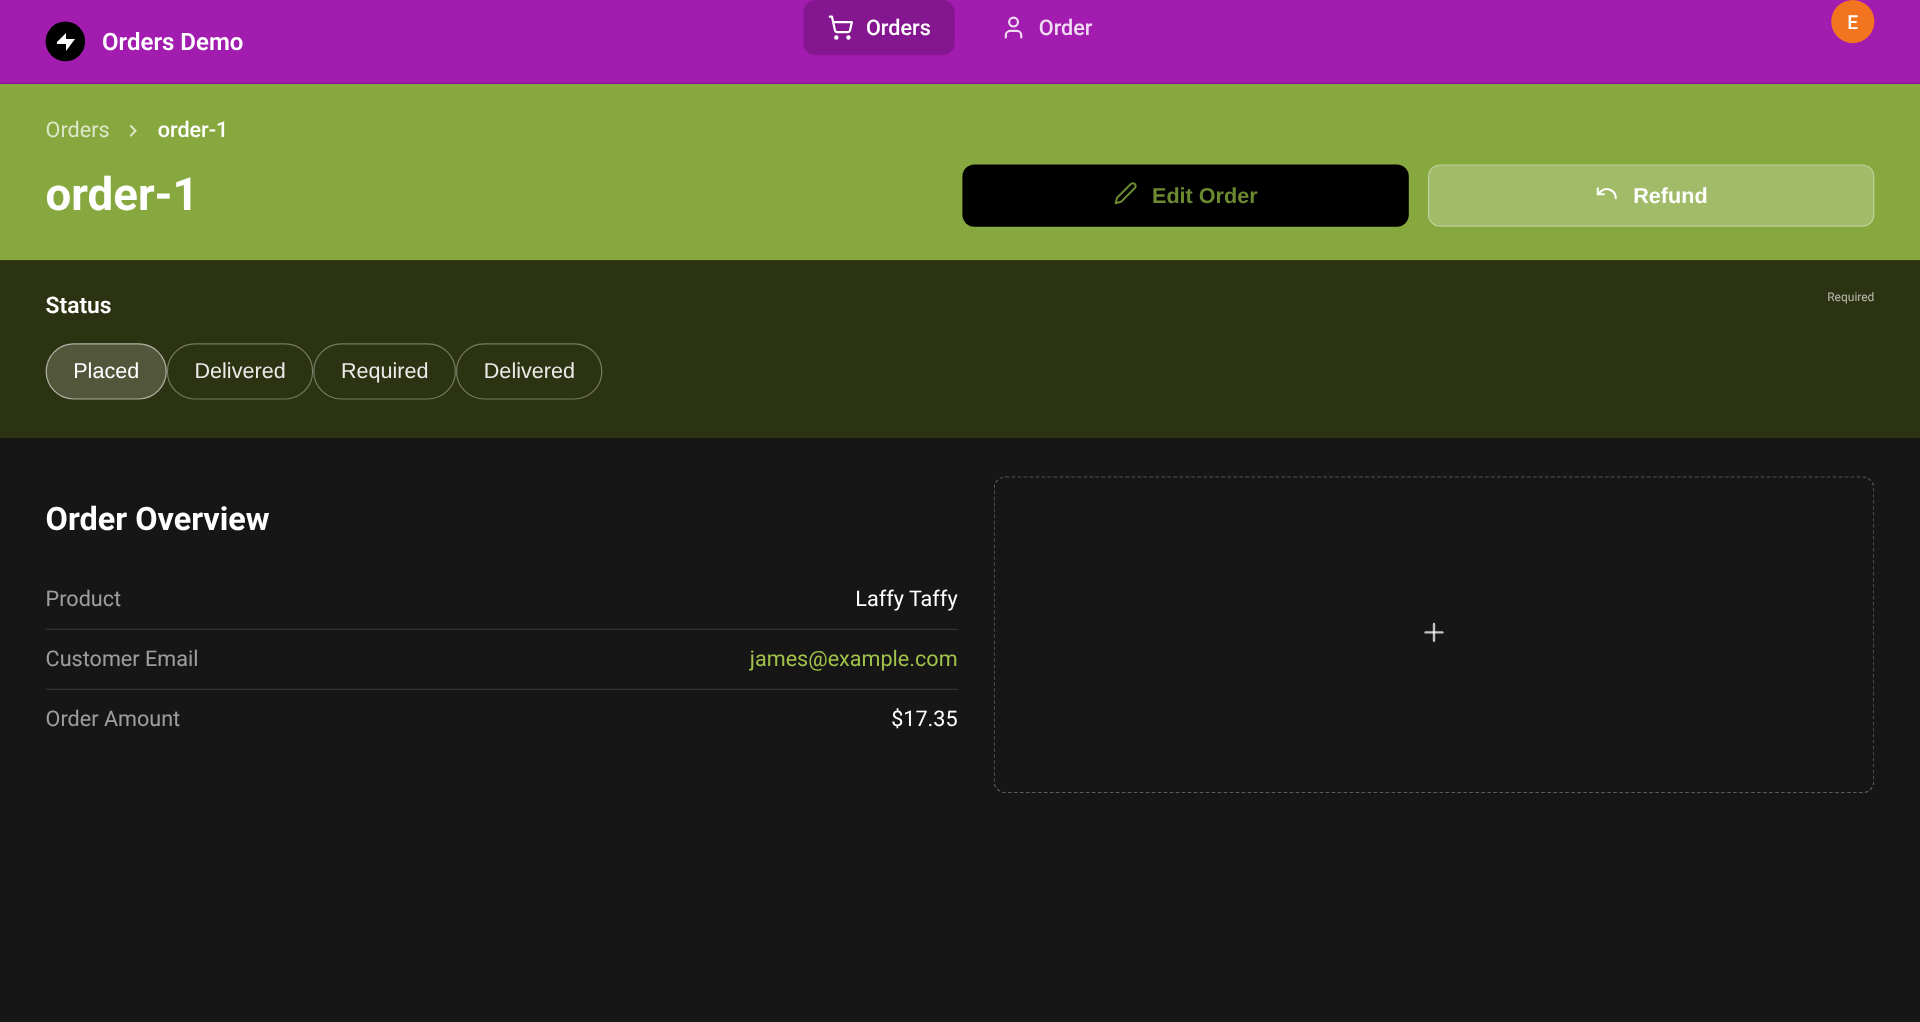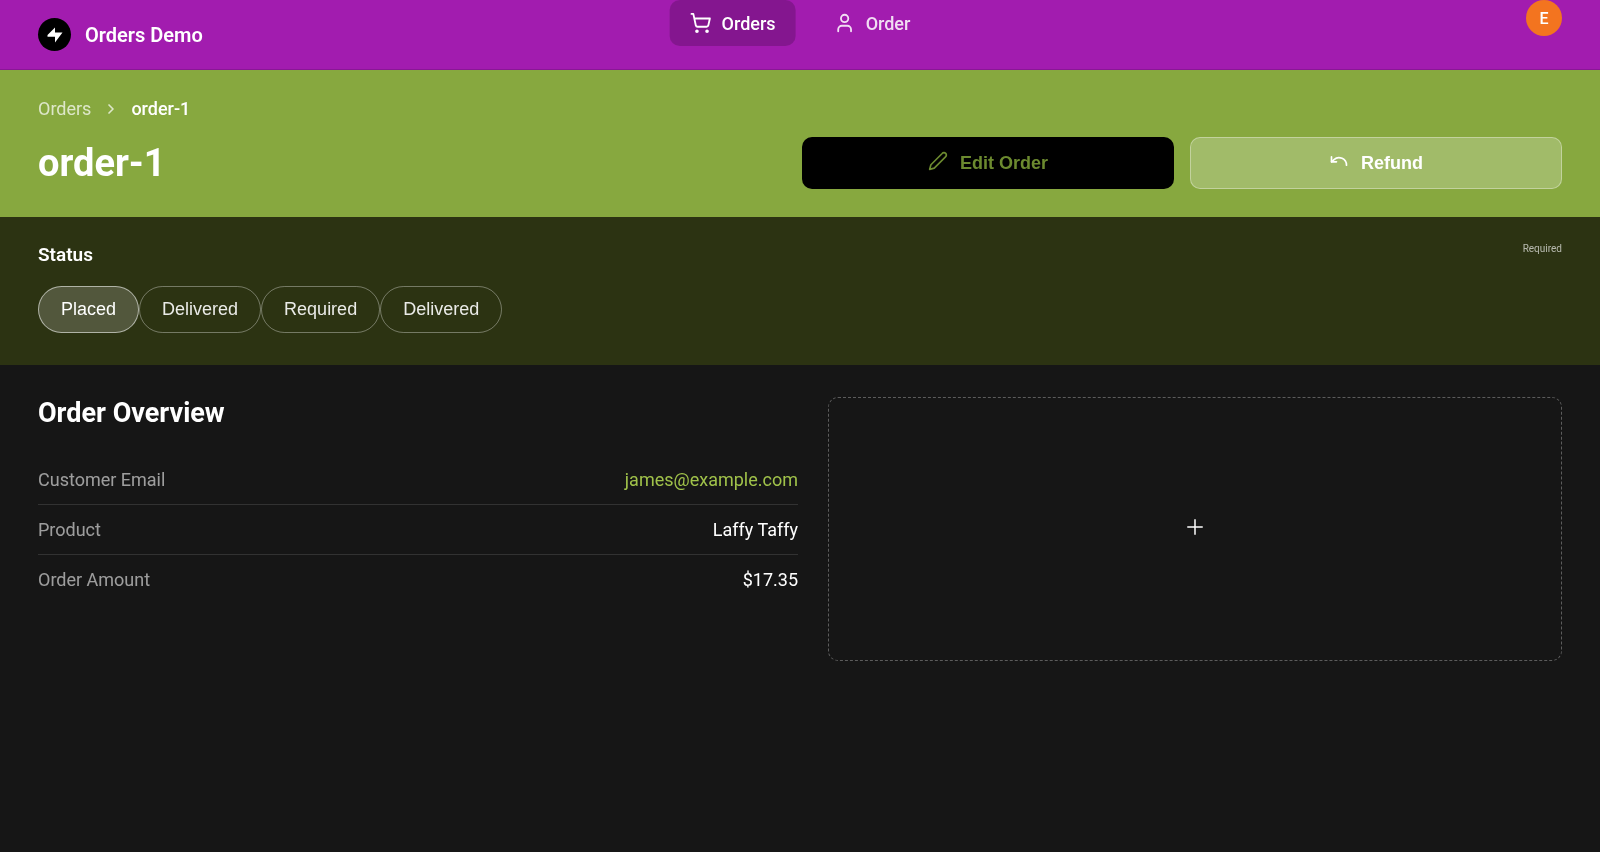--- a/index.html
+++ b/index.html
@@ -217,20 +217,21 @@
     
     .left-panel {
       flex: 0 0 760px;
     }
     
     .overview-title {
       font-size: 27px;
       font-weight: 700;
       margin-bottom: 26px;
       color: #fff;
+      margin-top: 20px;
     }
     
     .overview-row {
       display: flex;
       justify-content: space-between;
       align-items: center;
       padding: 14px 0;
       border-bottom: 1px solid rgba(255,255,255,0.12);
       font-size: 18px;
     }
@@ -360,27 +361,27 @@
     <button class="chip">Required</button>
     <button class="chip">Delivered</button>
   </div>
 </div>
 
 <div class="main-content">
   <div class="left-panel">
     <h2 class="overview-title">Order Overview</h2>
 
     <div class="overview-row">
+      <span class="overview-key">Product</span>
+      <span class="overview-value">Laffy Taffy</span>
+    </div>
+
+    <div class="overview-row">
       <span class="overview-key">Customer Email</span>
       <span class="overview-value link">james@example.com</span>
-    </div>
-
-    <div class="overview-row">
-      <span class="overview-key">Product</span>
-      <span class="overview-value">Laffy Taffy</span>
     </div>
 
     <div class="overview-row">
       <span class="overview-key">Order Amount</span>
       <span class="overview-value">$17.35</span>
     </div>
 
   </div>
 
   <div class="right-panel">

